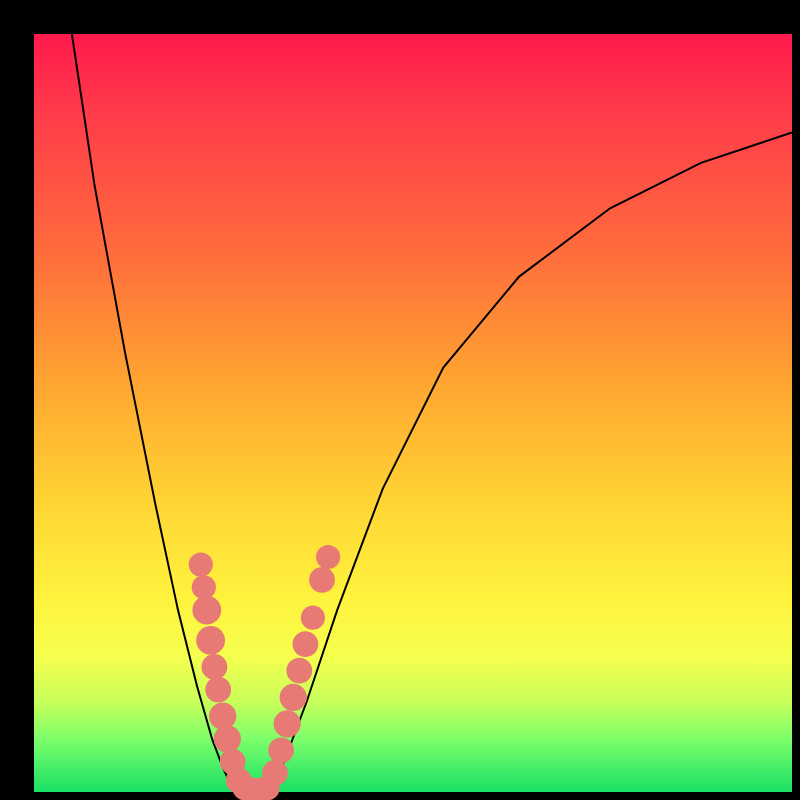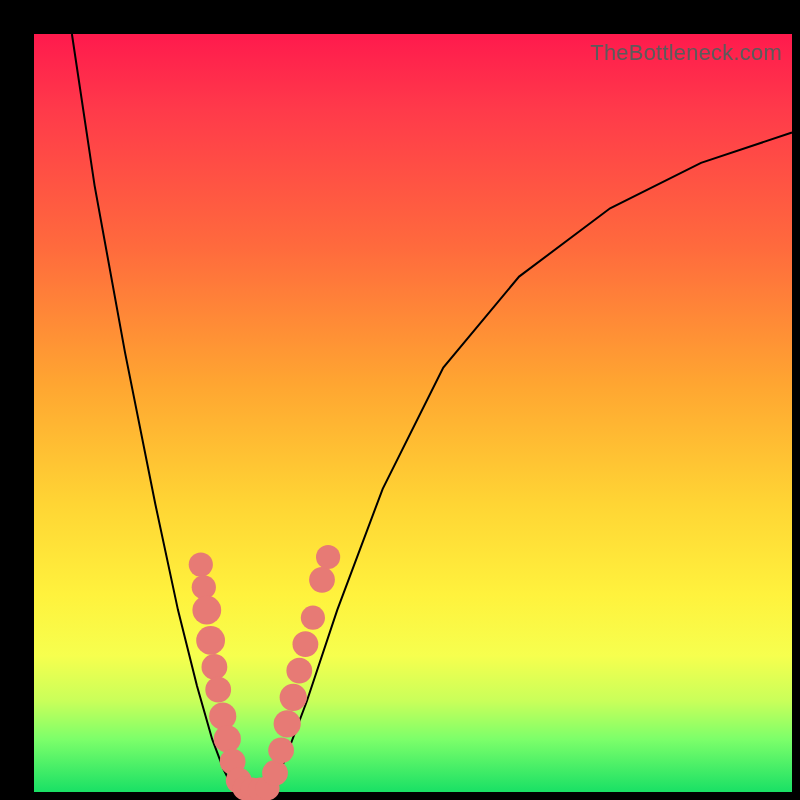--- a/index.html
+++ b/index.html
@@ -62,21 +62,20 @@
   .bead {
     fill: #e77a75;
     stroke: none;
   }
 </style>
 </head>
 <body>
 
 <div class="frame">
   <div class="plot">
-    <div class="watermark">TheBottleneck.com</div>
     <svg class="curve" viewBox="0 0 758 758">
       <path d="M37.9 0.0 L60.6 151.6 L91.0 318.4 L121.3 470.0 L144.0 576.1 L163.0 651.9 L178.1 704.9 L189.5 735.3 L197.1 750.4 L204.7 758.0 L204.7 758.0 L212.2 758.0 L219.8 758.0 L227.4 758.0 L235.0 758.0 L235.0 758.0 L250.1 727.7 L272.9 667.0 L303.2 576.1 L348.7 454.8 L409.3 333.5 L485.1 242.6 L576.1 174.3 L667.0 128.9 L758.0 98.5 "></path>
       <g>
           <circle cx="166.8" cy="530.6" r="12.1" class="bead"></circle>
           <circle cx="169.8" cy="553.3" r="12.1" class="bead"></circle>
           <circle cx="172.8" cy="576.1" r="14.4" class="bead"></circle>
           <circle cx="176.6" cy="606.4" r="14.4" class="bead"></circle>
           <circle cx="180.4" cy="632.9" r="12.9" class="bead"></circle>
           <circle cx="184.2" cy="655.7" r="12.9" class="bead"></circle>
           <circle cx="188.7" cy="682.2" r="13.6" class="bead"></circle>

